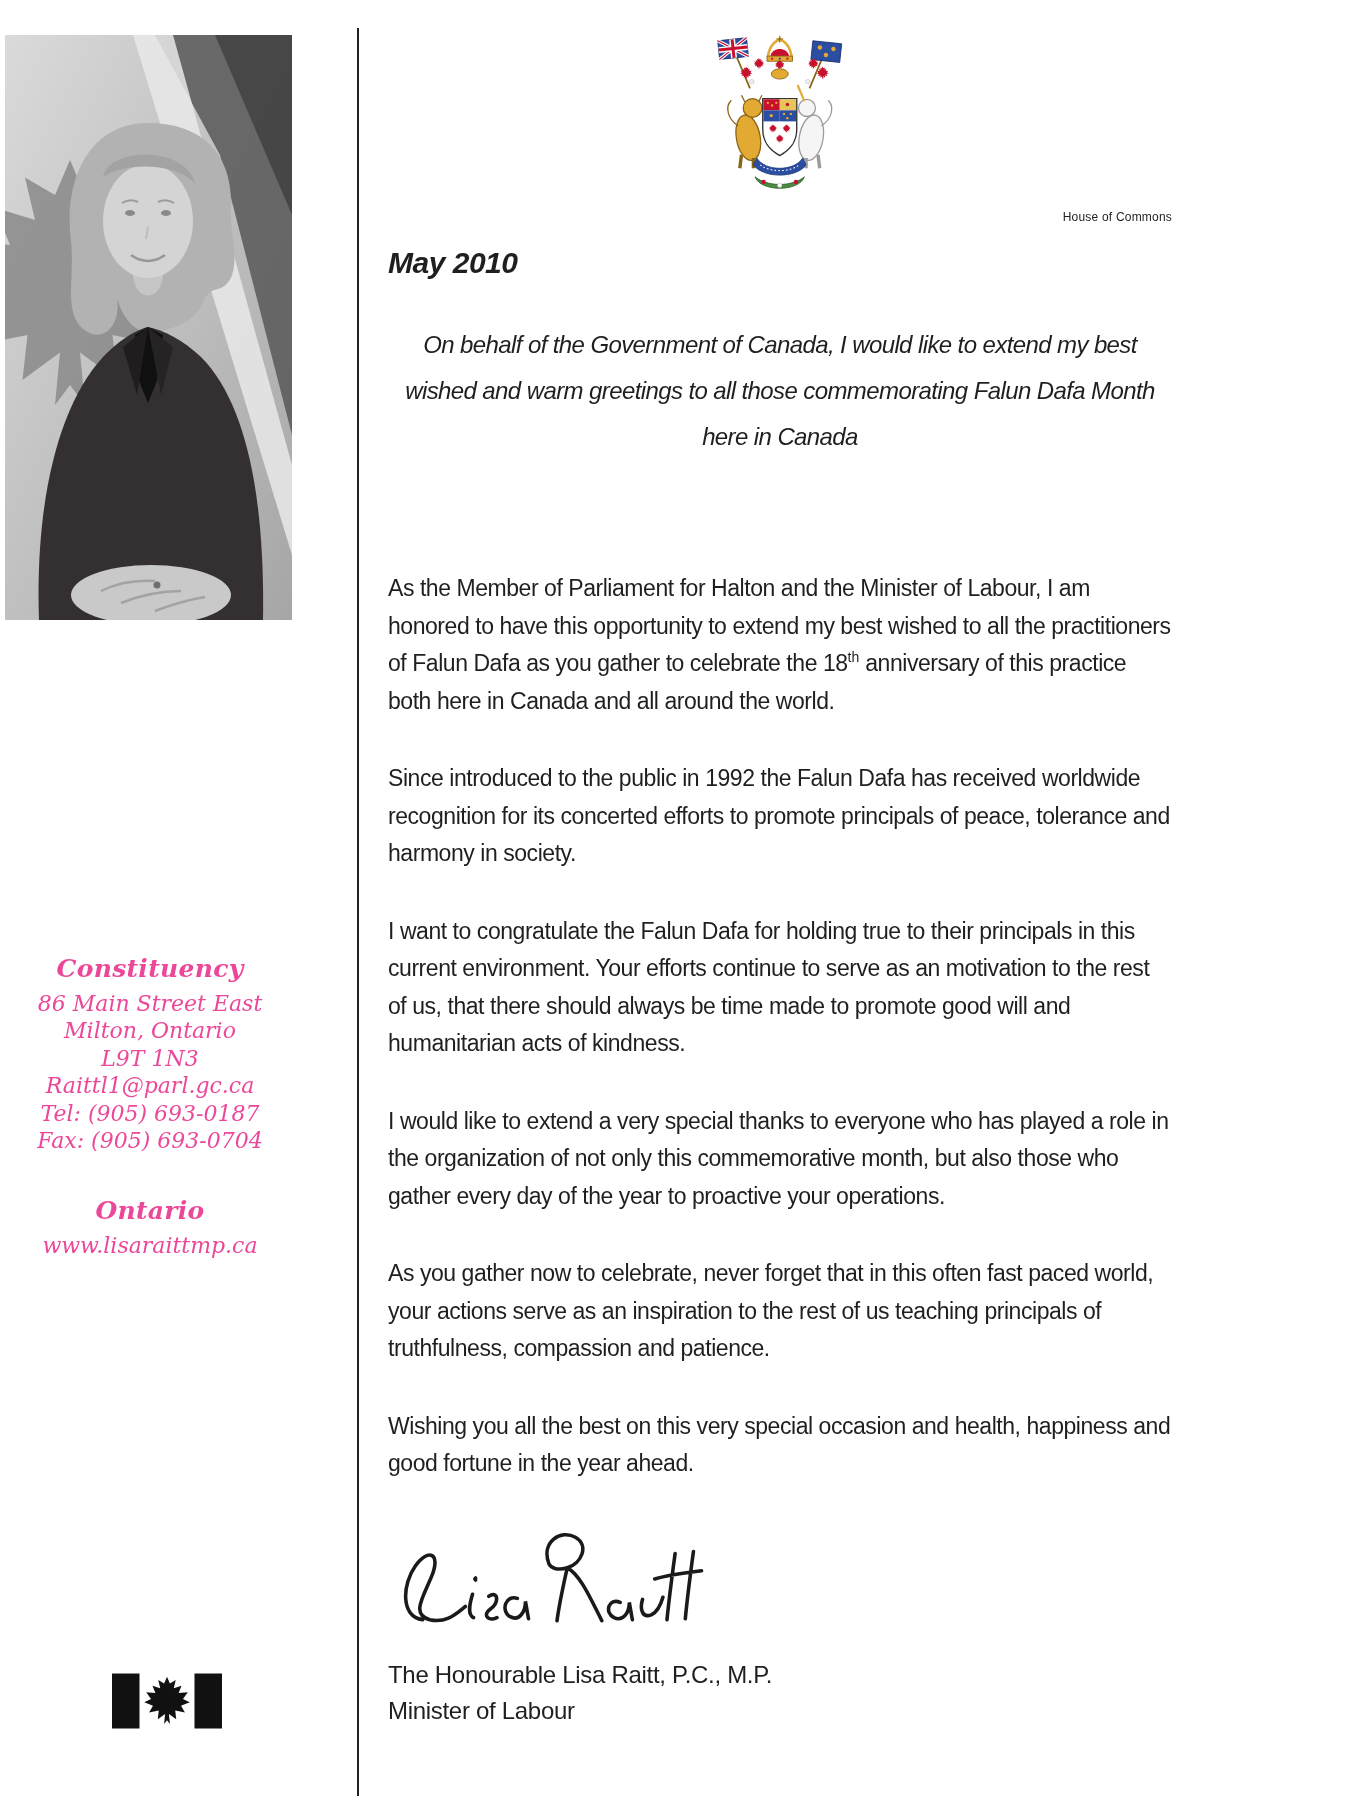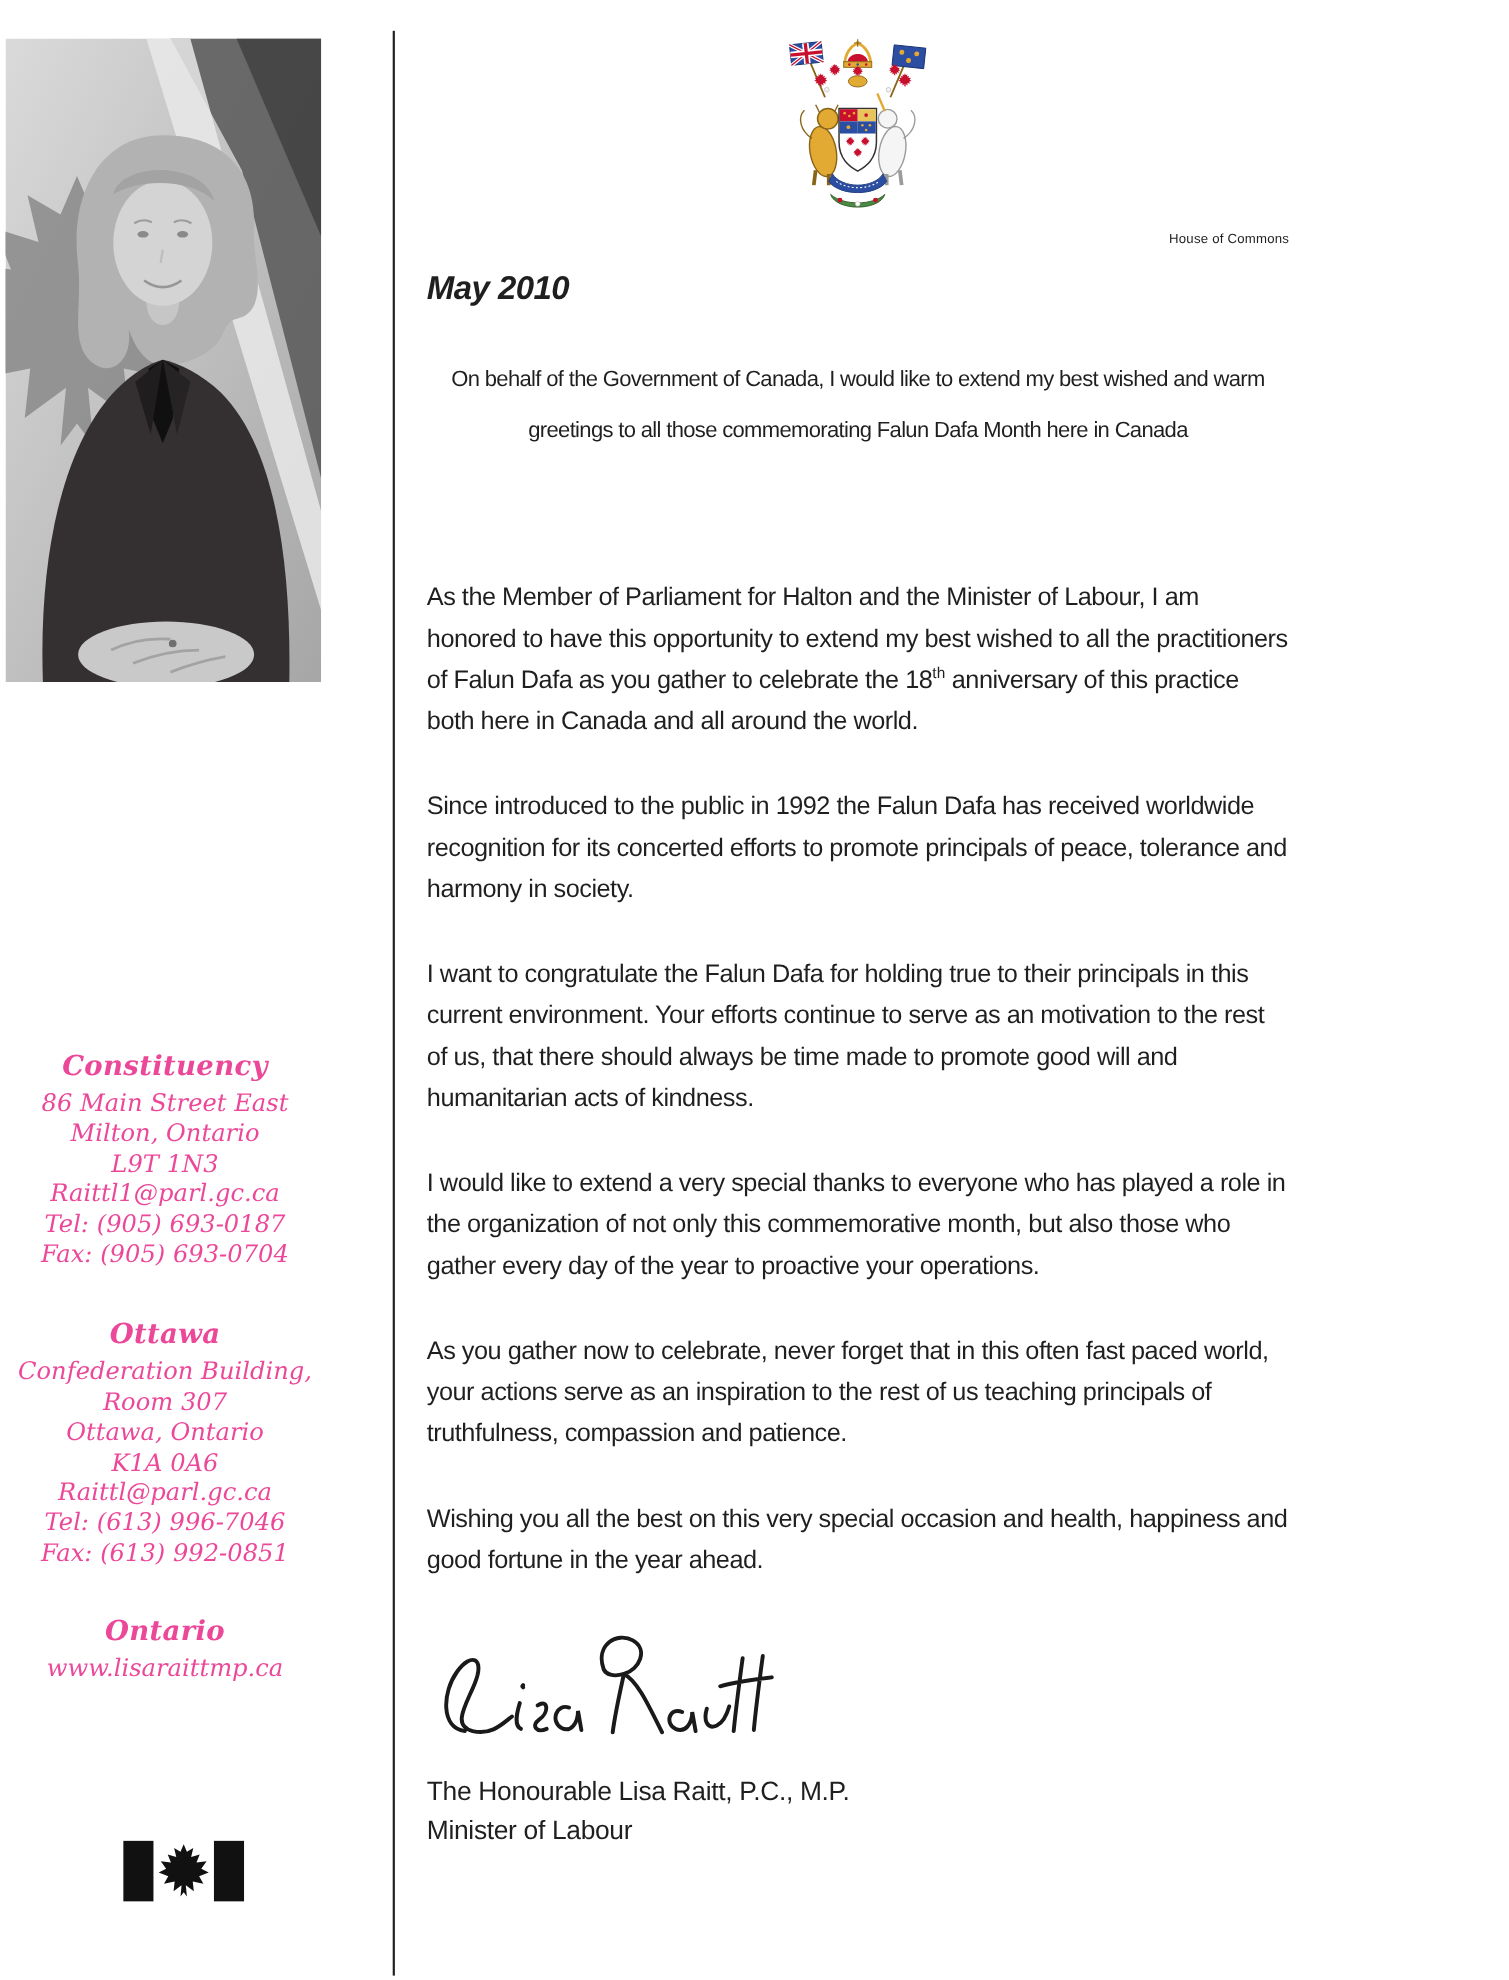--- a/index.html
+++ b/index.html
@@ -15,21 +15,21 @@
   .contact-line{font-size:22px;line-height:27.4px;}
   .mt-ottawa{margin-top:44px;}
   .mt-online{margin-top:42px;}
   .flag-logo{position:absolute;left:112px;top:1672px;width:110px;height:58px;}
 
   
   .content{position:absolute;left:388px;top:0;width:784px;}
   .crest{display:block;margin:34px auto 0 auto;height:170px;}
   .org{text-align:right;font-size:12px;margin-top:6px;letter-spacing:.2px;}
   .date{text-align:left;font-size:30px;font-weight:bold;font-style:italic;margin-top:22px;letter-spacing:-.5px;}
-  .heading{text-align:center;font-size:20px;line-height:46px;margin-top:42px;letter-spacing:-.6px;}
+  .heading{text-align:center;font-style:italic;font-size:24px;line-height:46px;margin-top:42px;letter-spacing:-.6px;}
   .paras{margin-top:110px;font-size:23px;line-height:37.5px;letter-spacing:-.45px;}
   .paras p{margin:0 0 40px 0;}
   .paras sup{font-size:14px;line-height:0;vertical-align:super;letter-spacing:0;}
   .sig{display:block;height:112px;margin:0 0 0 0;}
   .closing{font-size:24px;line-height:36.5px;letter-spacing:-.3px;margin-top:22px;}
 </style>
 </head>
 <body>
 
 <svg width="0" height="0" style="position:absolute" aria-hidden="true">
@@ -79,30 +79,20 @@
     <div>
       <div class="contact-heading">Constituency</div>
       <div class="contact-line">86 Main Street East</div>
       <div class="contact-line">Milton, Ontario</div>
       <div class="contact-line">L9T 1N3</div>
       <div class="contact-line">Raittl1@parl.gc.ca</div>
       <div class="contact-line">Tel: (905) 693-0187</div>
       <div class="contact-line">Fax: (905) 693-0704</div>
     </div>
     <div>
-      <div class="contact-heading mt-ottawa">Ottawa</div>
-      <div class="contact-line">Confederation Building,</div>
-      <div class="contact-line">Room 307</div>
-      <div class="contact-line">Ottawa, Ontario</div>
-      <div class="contact-line">K1A 0A6</div>
-      <div class="contact-line">Raittl@parl.gc.ca</div>
-      <div class="contact-line">Tel: (613) 996-7046</div>
-      <div class="contact-line">Fax: (613) 992-0851</div>
-    </div>
-    <div>
       <div class="contact-heading mt-online">Ontario</div>
       <div class="contact-line">www.lisaraittmp.ca</div>
     </div>
   </div>
 
   <svg class="flag-logo" viewBox="0 0 200 100">
     <rect x="0" y="0" width="50" height="100" fill="#111"></rect>
     <rect x="150" y="0" width="50" height="100" fill="#111"></rect>
     <use href="#leaf" transform="translate(56,4) scale(0.88)" fill="#111"></use>
   </svg>

